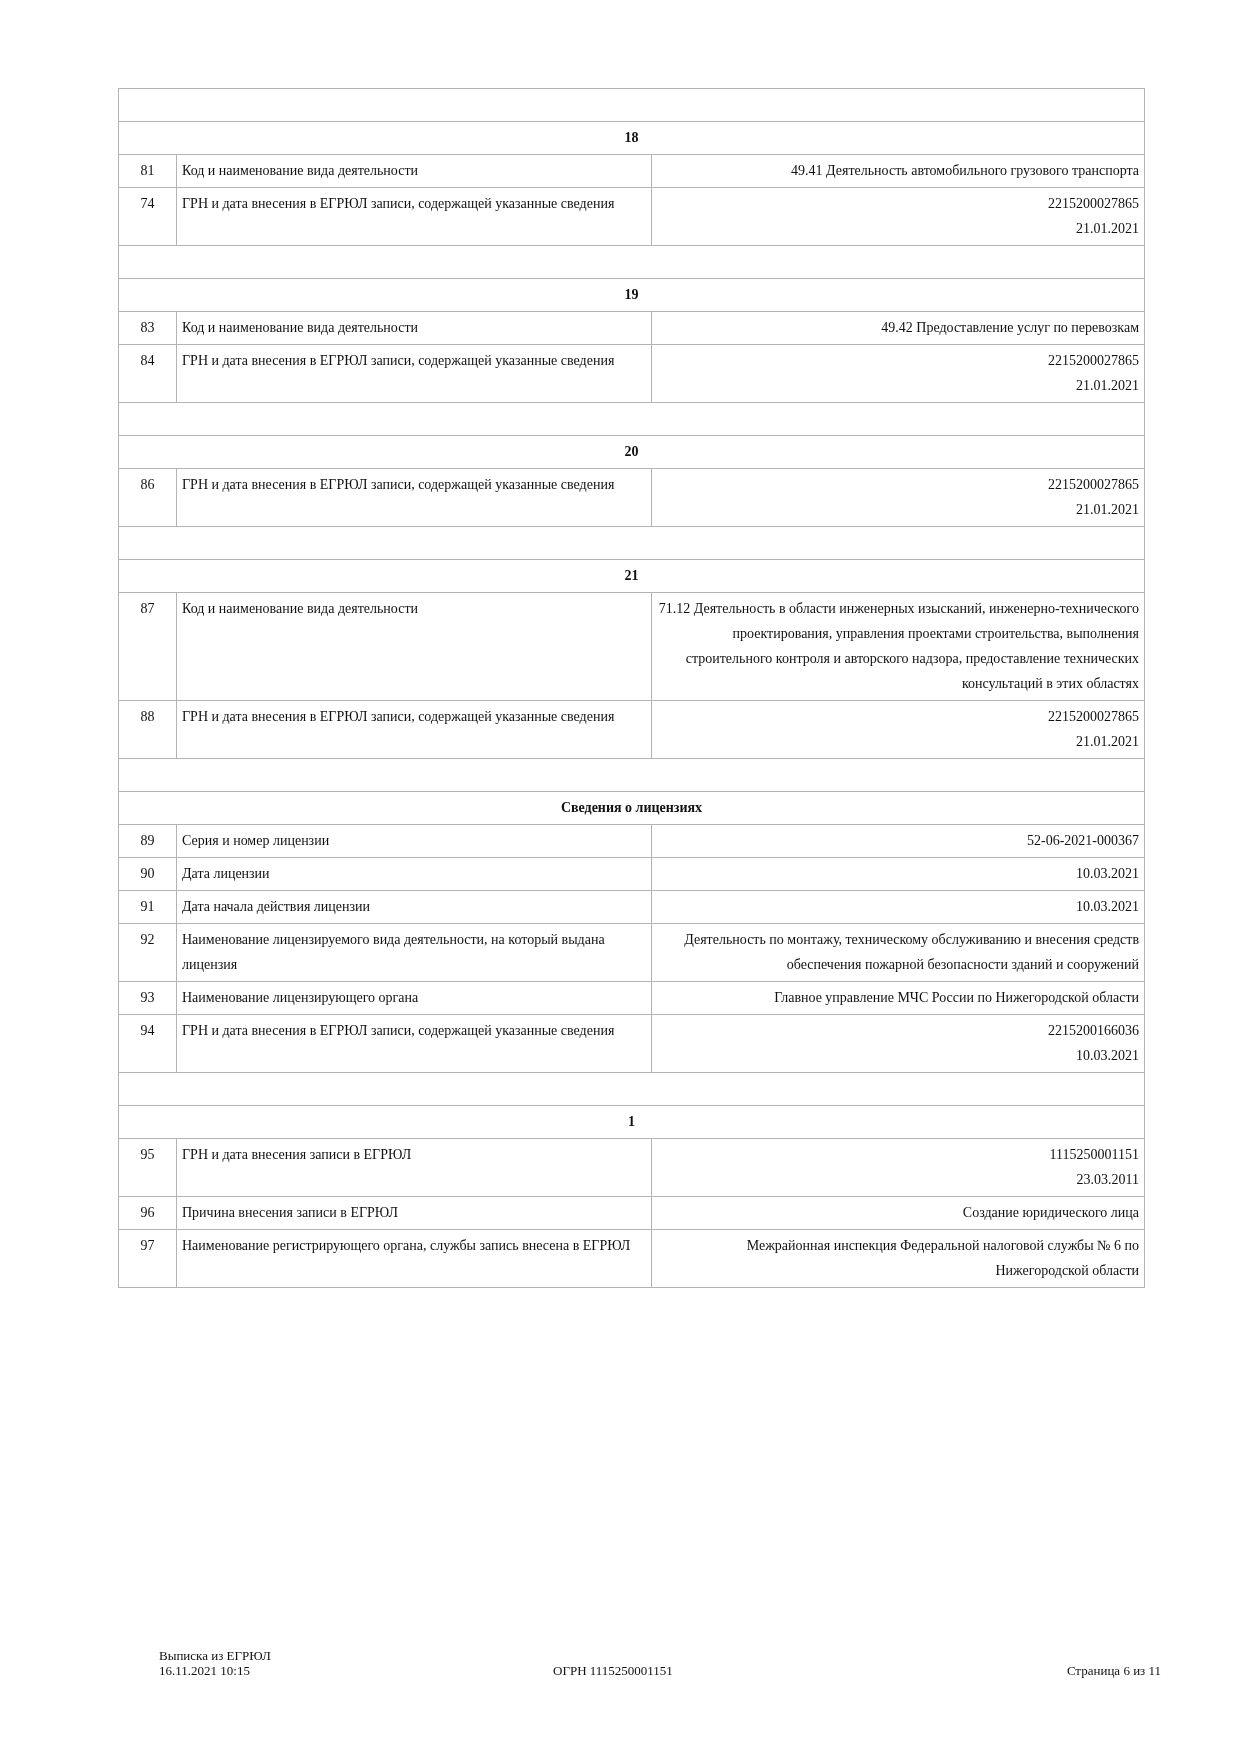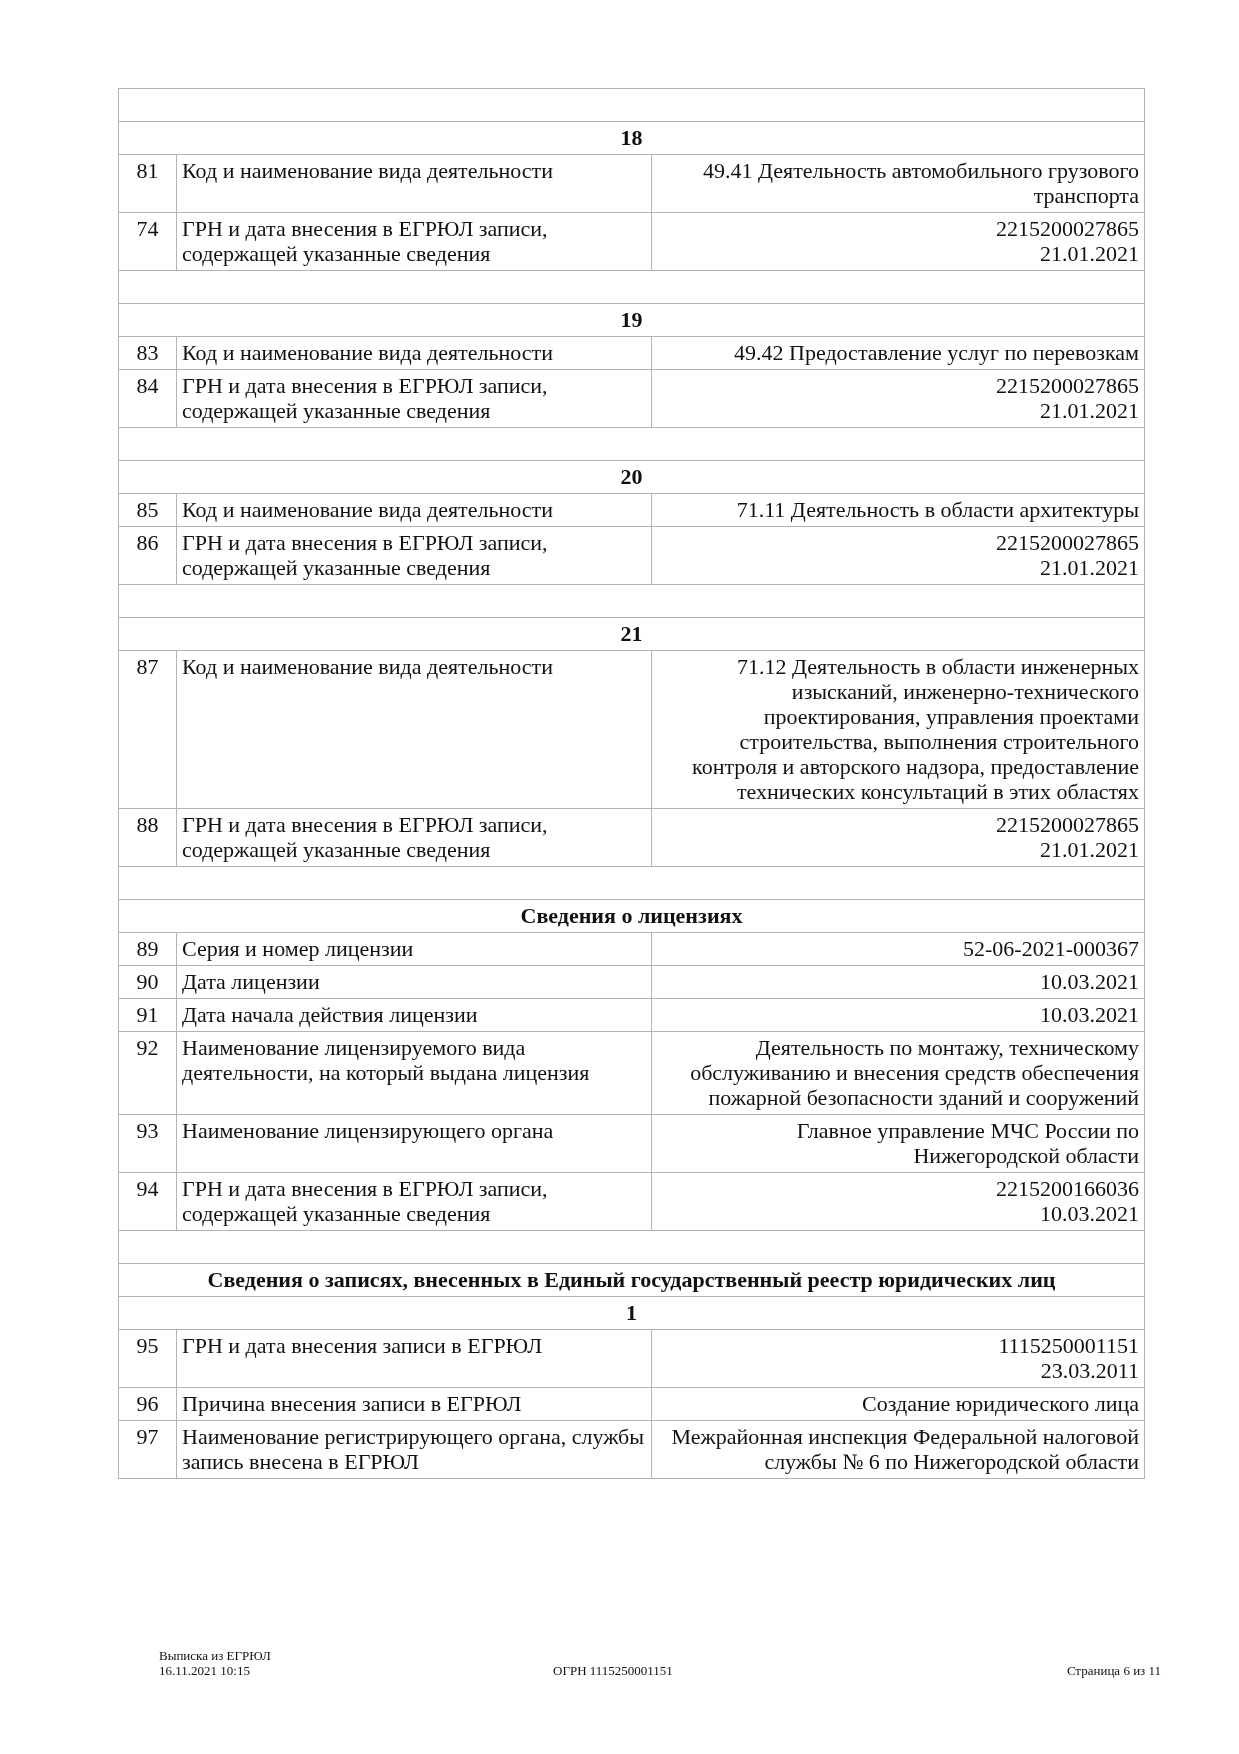--- a/index.html
+++ b/index.html
@@ -4,21 +4,21 @@
   <style>
     html, body { margin: 0; padding: 0; background: #ffffff; }
     body {
       width: 1239px; height: 1754px; position: relative; overflow: hidden;
       font-family: "Liberation Serif", "DejaVu Serif", serif;
       color: #111111;
     }
     .page-table {
       position: absolute; left: 118px; top: 88px; width: 1027px;
       border-collapse: collapse; table-layout: fixed;
-      font-size: 22px; line-height: 25px;
+      font-size: 14px; line-height: 25px;
     }
     .page-table td {
       border: 1px solid #b4b4b4; vertical-align: top;
       padding: 3px 5px 4px 5px;
     }
     .page-table tr { border-left: 1px solid #e2e2e2; border-right: 1px solid #e2e2e2; }
     .col-num { width: 58px; }
     .col-label { width: 475px; }
     .col-value { width: auto; }
     td.num { text-align: center; padding-left: 2px; padding-right: 2px; }
@@ -82,27 +82,20 @@
           <span class="value-line">21.01.2021</span>
         </td>
       </tr>
       <tr>
         <td colspan="3" class="spacer"></td>
       </tr>
       <tr>
         <td colspan="3" class="section">20</td>
       </tr>
       <tr>
-        <td class="num">85</td>
-        <td>Код и наименование вида деятельности</td>
-        <td>
-          <span class="value-line">71.11 Деятельность в области архитектуры</span>
-        </td>
-      </tr>
-      <tr>
         <td class="num">86</td>
         <td>ГРН и дата внесения в ЕГРЮЛ записи, содержащей указанные сведения</td>
         <td>
           <span class="value-line">2215200027865</span>
           <span class="value-line">21.01.2021</span>
         </td>
       </tr>
       <tr>
         <td colspan="3" class="spacer"></td>
       </tr>
@@ -168,23 +161,20 @@
       <tr>
         <td class="num">94</td>
         <td>ГРН и дата внесения в ЕГРЮЛ записи, содержащей указанные сведения</td>
         <td>
           <span class="value-line">2215200166036</span>
           <span class="value-line">10.03.2021</span>
         </td>
       </tr>
       <tr>
         <td colspan="3" class="spacer"></td>
-      </tr>
-      <tr>
-        <td colspan="3" class="section">Сведения о записях, внесенных в Единый государственный реестр юридических лиц</td>
       </tr>
       <tr>
         <td colspan="3" class="section">1</td>
       </tr>
       <tr>
         <td class="num">95</td>
         <td>ГРН и дата внесения записи в ЕГРЮЛ</td>
         <td>
           <span class="value-line">1115250001151</span>
           <span class="value-line">23.03.2011</span>

